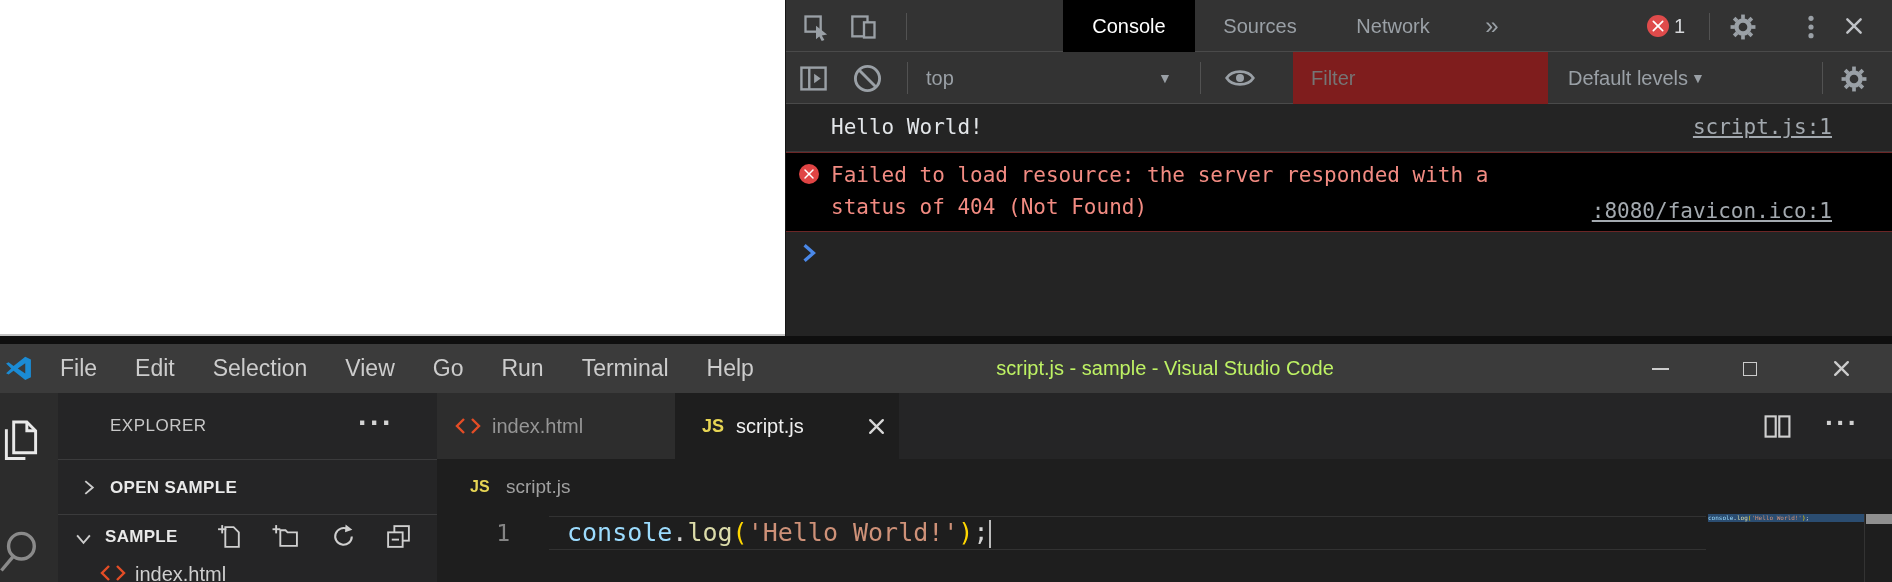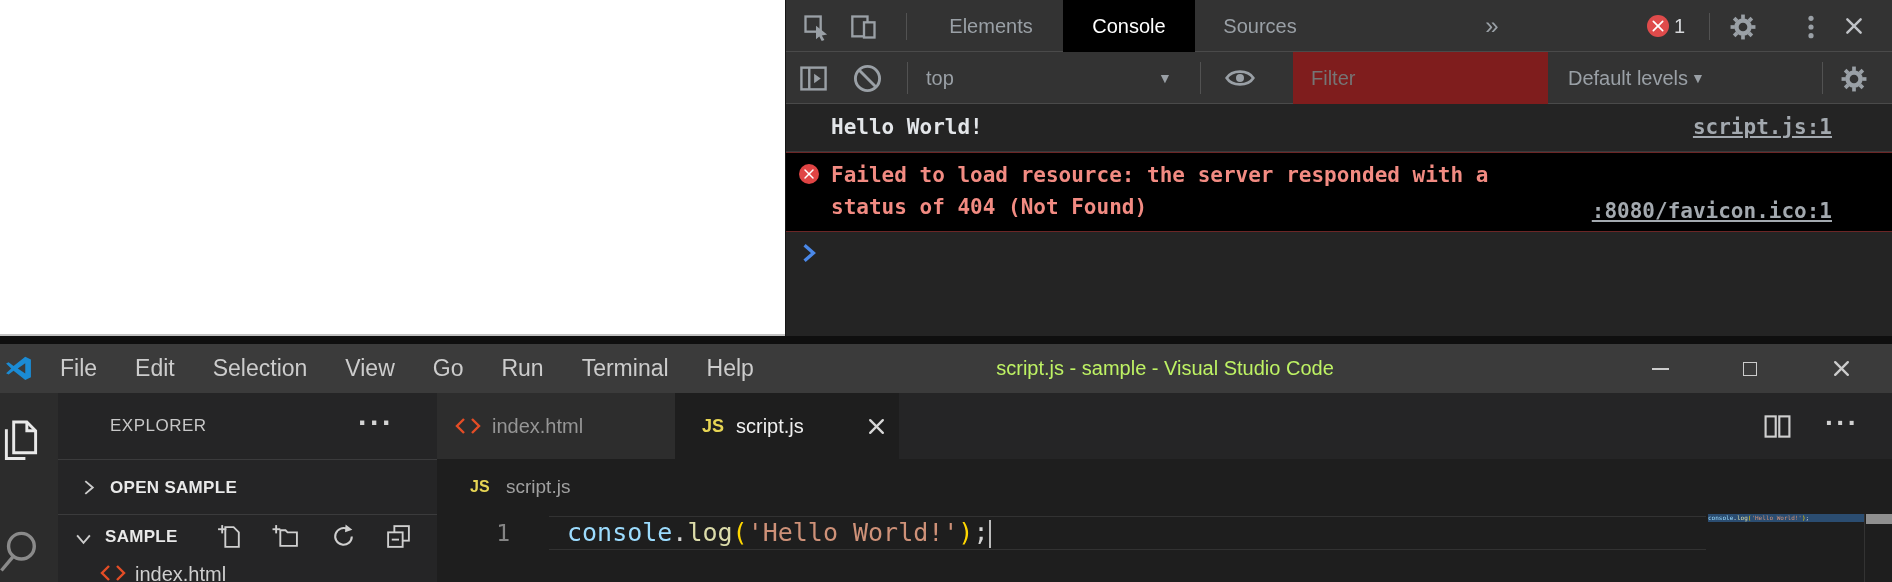--- a/index.html
+++ b/index.html
@@ -31,21 +31,21 @@
   .filter-wrap input::placeholder { color:#757575; }
   .badge { position:absolute; left:861px; top:15px; width:22px; height:22px; border-radius:50%;
            background:#df4b4b; }
   .badge svg { position:absolute; left:4px; top:4px; }
   .badge-count { position:absolute; left:888px; top:0; height:52px; line-height:52px;
                  font-size:20px; color:#d5d7da; }
 
   .dt-console { position:absolute; left:0; top:105px; right:0; bottom:0; background:#242424;
                 font-family:"DejaVu Sans Mono","Liberation Mono",monospace; }
   .c-row { position:relative; display:flex; justify-content:space-between; align-items:flex-start;
-           padding:10px 60px 10px 45px; border-bottom:1px solid #3a3a3c; font-size:21px;font-weight:bold; }
+           padding:10px 60px 10px 45px; border-bottom:1px solid #3a3a3c; font-size:21px; }
   .c-row.log { color:#e3e6e9; min-height:47px; }
   .c-row.err { background:#000000; border-top:1px solid #6b2626; border-bottom:1px solid #6b2626;
                color:#f28b82; padding-top:6px; padding-bottom:8px;align-items:flex-end; }
   .err-lines { line-height:32px; }
   .c-link { color:#a3a9af; text-decoration:underline; white-space:nowrap; font-size:21px; cursor:pointer; }
   .err-badge { position:absolute; left:13px; top:11px; width:20px; height:20px; border-radius:50%;
                background:#e04444; }
   .err-badge svg { position:absolute; left:4px; top:4px; }
   .prompt-row { position:relative; height:46px; }
 
@@ -148,23 +148,23 @@
         <svg class="dt-icon" style="left:16px;top:13px" width="28" height="28" viewBox="0 0 24 24">
           <rect x="3" y="3" width="13" height="13" fill="none" stroke="#9aa0a6" stroke-width="2"></rect>
           <polygon points="12,11 21.5,18.5 17,19.2 19.2,23.2 16.9,24 14.8,20.2 12,22.6" fill="#9aa0a6"></polygon>
         </svg>
         <svg class="dt-icon" style="left:64px;top:13px" width="28" height="28" viewBox="0 0 24 24">
           <rect x="2" y="3" width="13" height="17" fill="none" stroke="#9aa0a6" stroke-width="2"></rect>
           <rect x="12" y="8" width="9" height="13" fill="#333333" stroke="#9aa0a6" stroke-width="2"></rect>
         </svg>
         <div class="dt-sep" style="left:120px;top:13px;height:27px"></div>
 
-        <div class="dt-tab" style="left:140px;width:130px">Elements</div>
         <div class="dt-tab active" style="left:277px;width:132px">Console</div>
         <div class="dt-tab" style="left:409px;width:130px">Sources</div>
+        <div class="dt-tab" style="left:539px;width:136px">Network</div>
         <div class="dt-tab" style="left:688px;width:36px;font-size:24px">»</div>
 
         <div class="badge">
           <svg width="14" height="14" viewBox="0 0 18 18" stroke="#ffffff">
               <use href="#i-x"></use>
             </svg>
         </div>
         <div class="badge-count">1</div>
 
         <div class="dt-sep" style="left:923px;top:13px;height:27px"></div>

